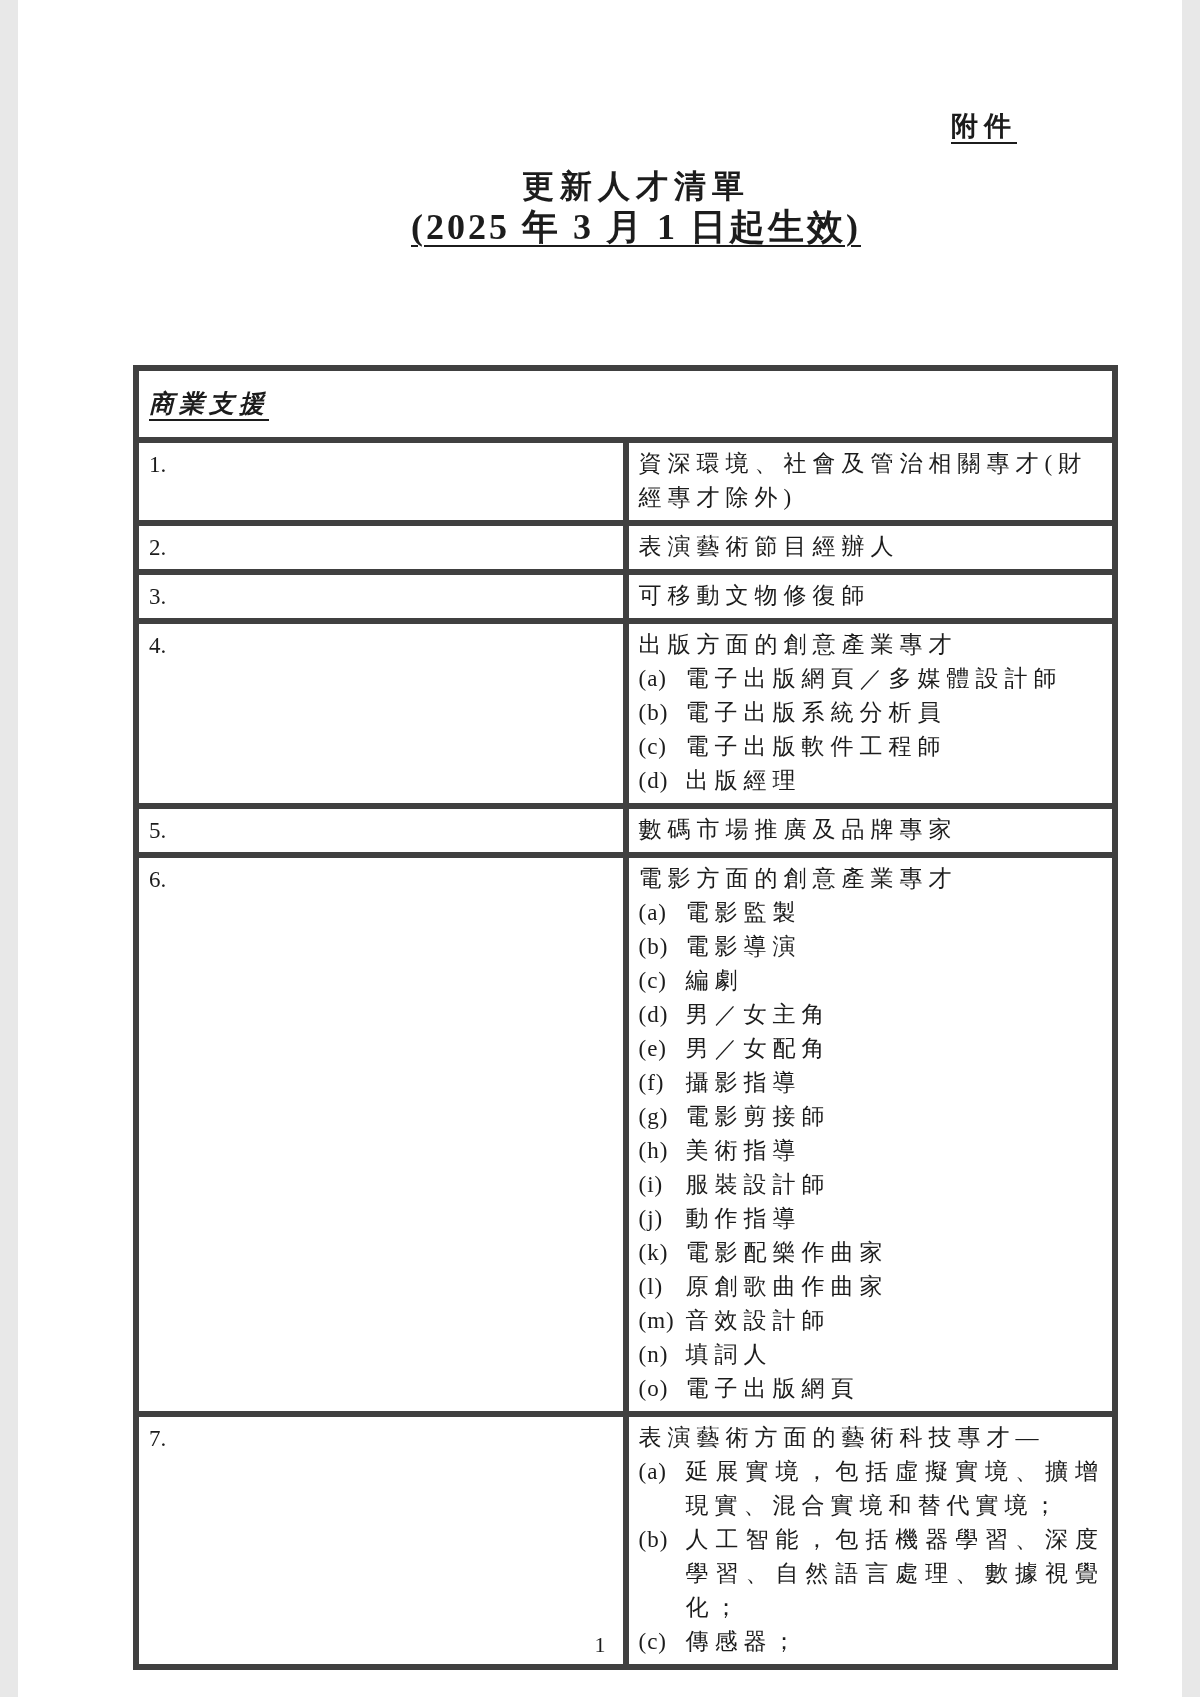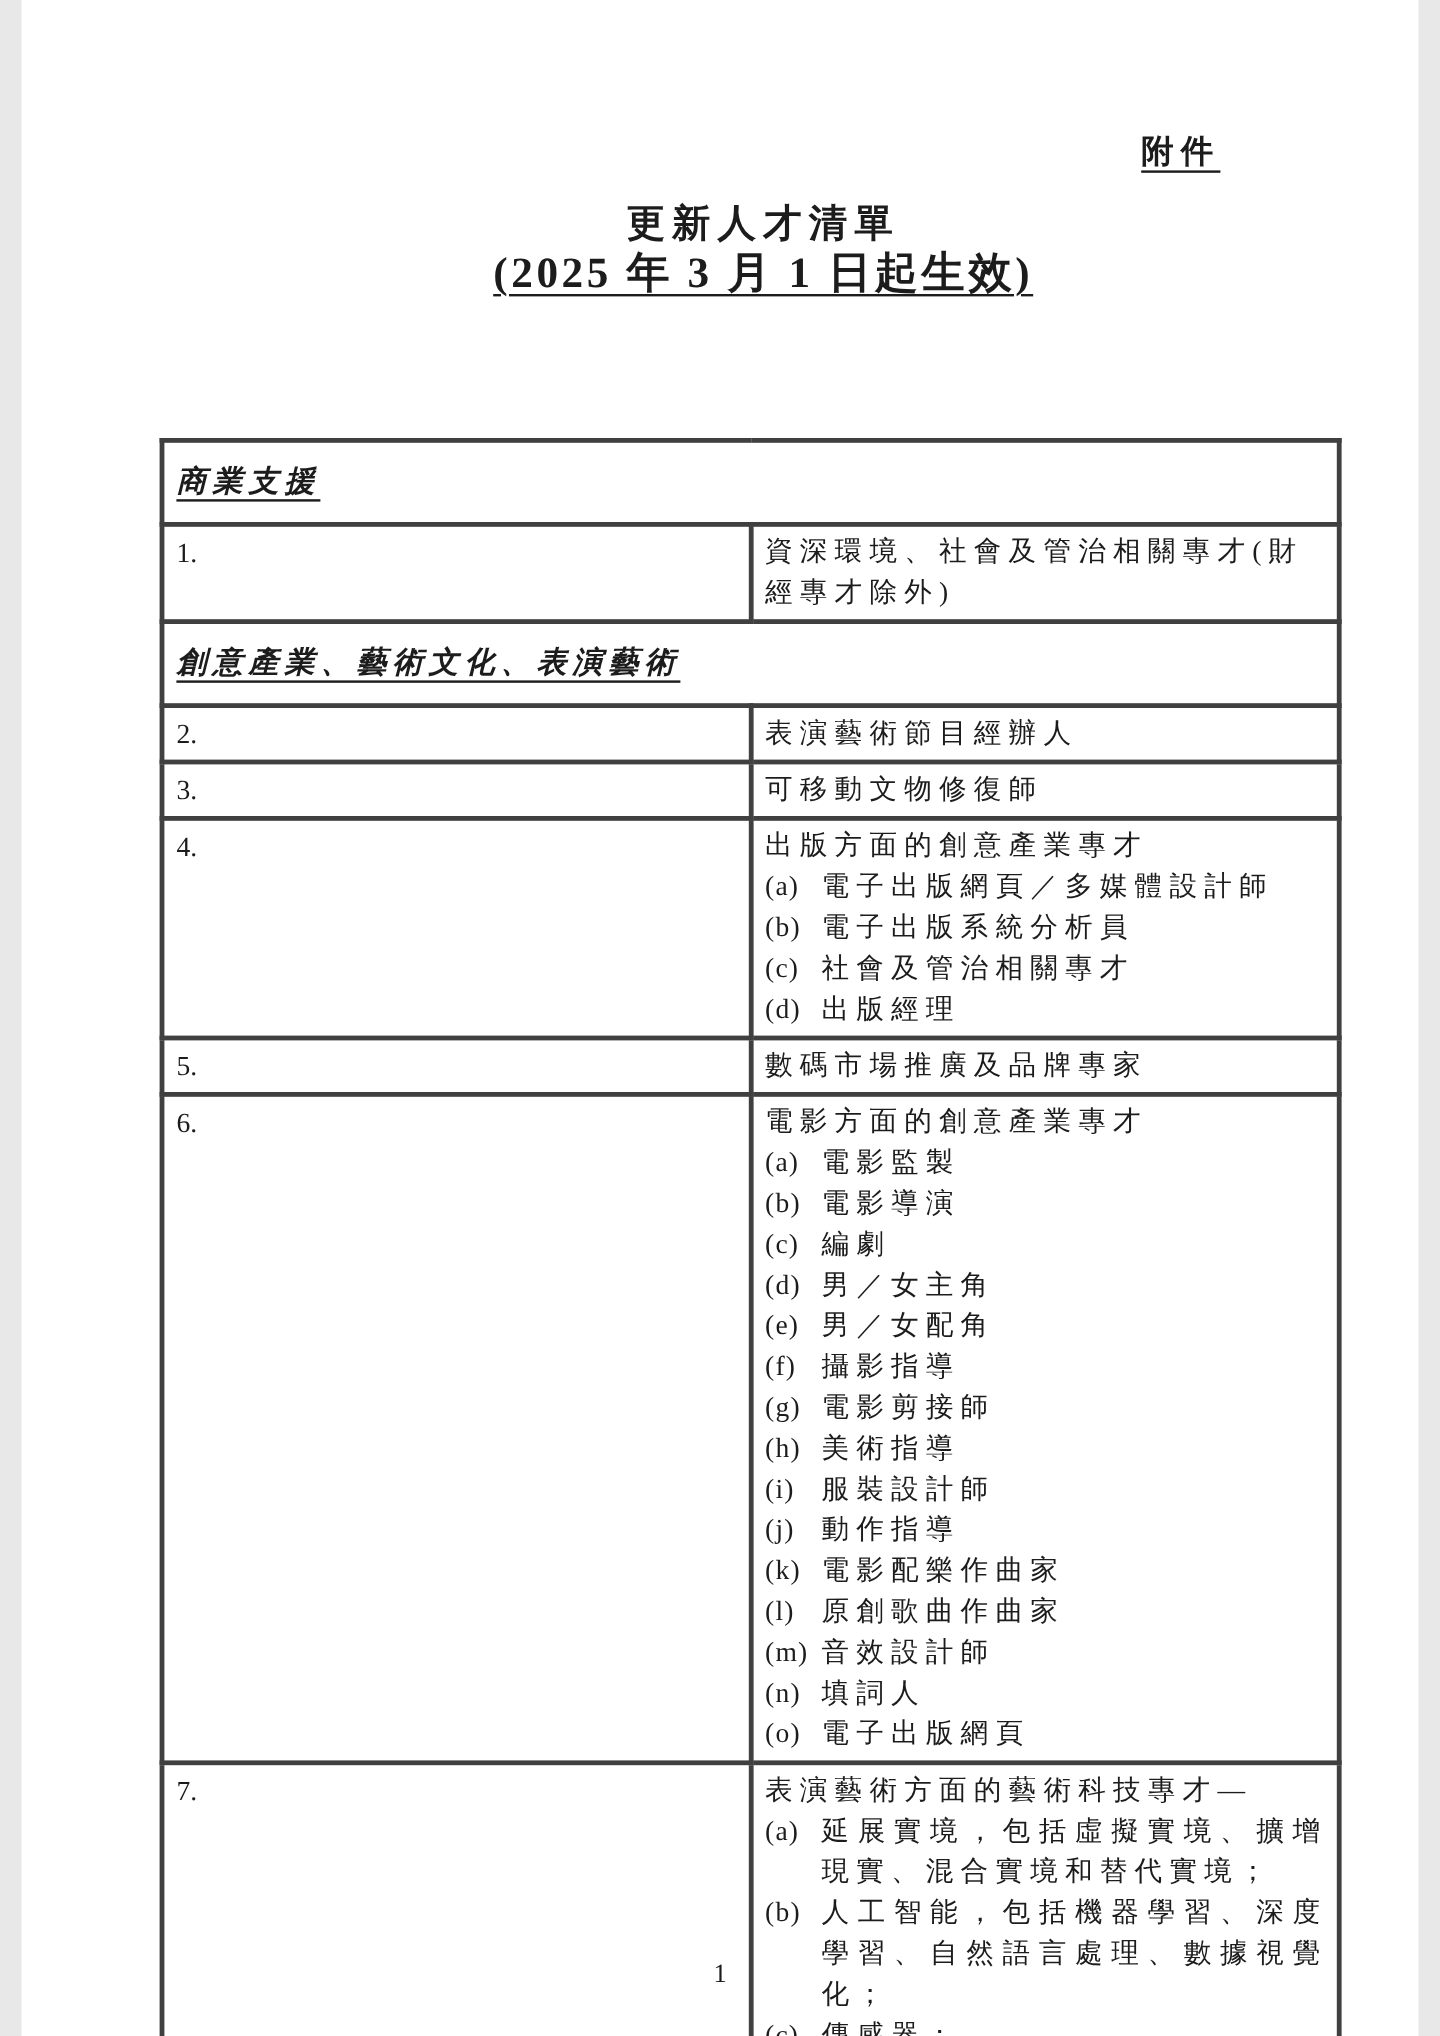--- a/index.html
+++ b/index.html
@@ -62,21 +62,21 @@
   }
   table.talent-table {
     position: absolute;
     top: 365px;
     left: 115px;
     width: 985px;
     border-collapse: collapse;
     table-layout: fixed;
   }
   table.talent-table td {
-    border: 4px solid #404040;
+    border: 6px solid #404040;
     vertical-align: top;
   }
   td.section-cell {
     padding: 15px 8px 15px 10px;
     font-size: 25px;
     font-weight: bold;
     font-style: italic;
     line-height: 36px;
   }
   .section-text {
@@ -139,23 +139,20 @@
         <tr>
           <td colspan="2" class="section-cell"><span class="section-text">商業支援</span></td>
         </tr>
         <tr>
           <td class="num-cell">1.</td>
           <td class="content-cell">
             <div class="line main">資深環境、社會及管治相關專才(財經專才除外)</div>
           </td>
         </tr>
         <tr>
-          <td colspan="2" class="section-cell"><span class="section-text">創意產業、藝術文化、表演藝術</span></td>
-        </tr>
-        <tr>
           <td class="num-cell">2.</td>
           <td class="content-cell">
             <div class="line main">表演藝術節目經辦人</div>
           </td>
         </tr>
         <tr>
           <td class="num-cell">3.</td>
           <td class="content-cell">
             <div class="line main">可移動文物修復師</div>
           </td>
@@ -167,21 +164,21 @@
             <div class="line sub">
               <span class="sub-label">(a)</span>
               <span class="sub-text">電子出版網頁／多媒體設計師</span>
             </div>
             <div class="line sub">
               <span class="sub-label">(b)</span>
               <span class="sub-text">電子出版系統分析員</span>
             </div>
             <div class="line sub">
               <span class="sub-label">(c)</span>
-              <span class="sub-text">社會及管治相關專才</span>
+              <span class="sub-text">電子出版軟件工程師</span>
             </div>
             <div class="line sub">
               <span class="sub-label">(d)</span>
               <span class="sub-text">出版經理</span>
             </div>
           </td>
         </tr>
         <tr>
           <td class="num-cell">5.</td>
           <td class="content-cell">

